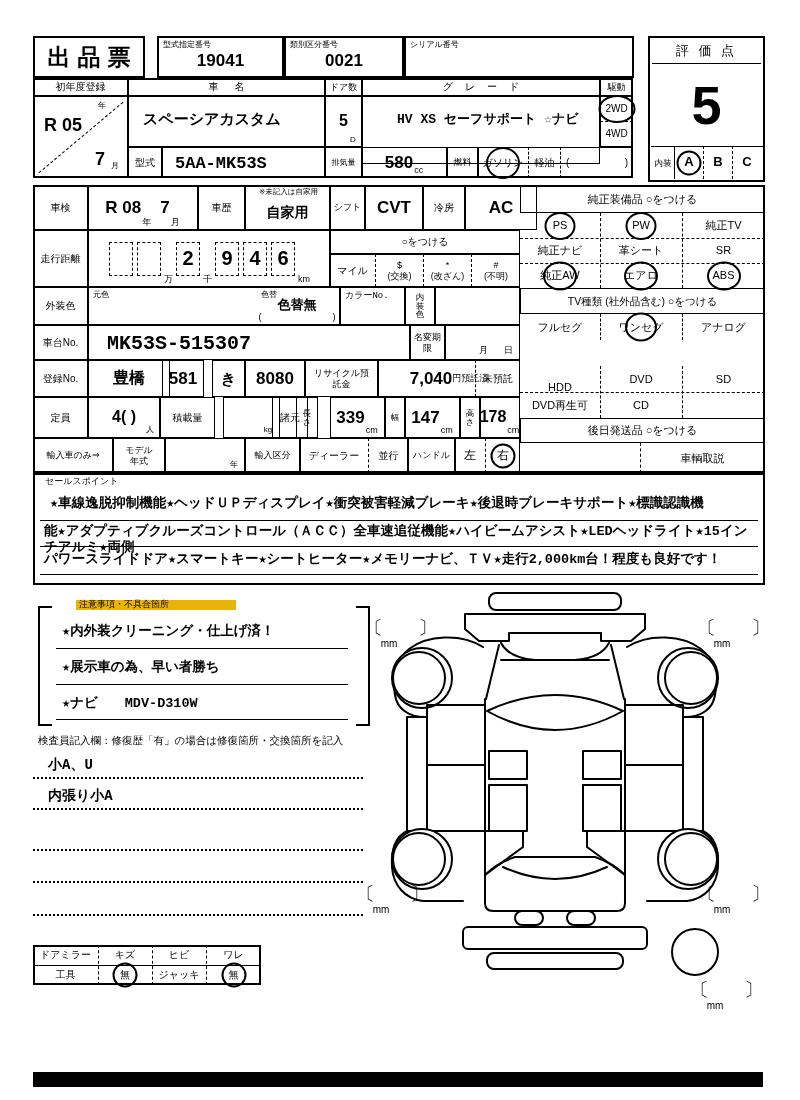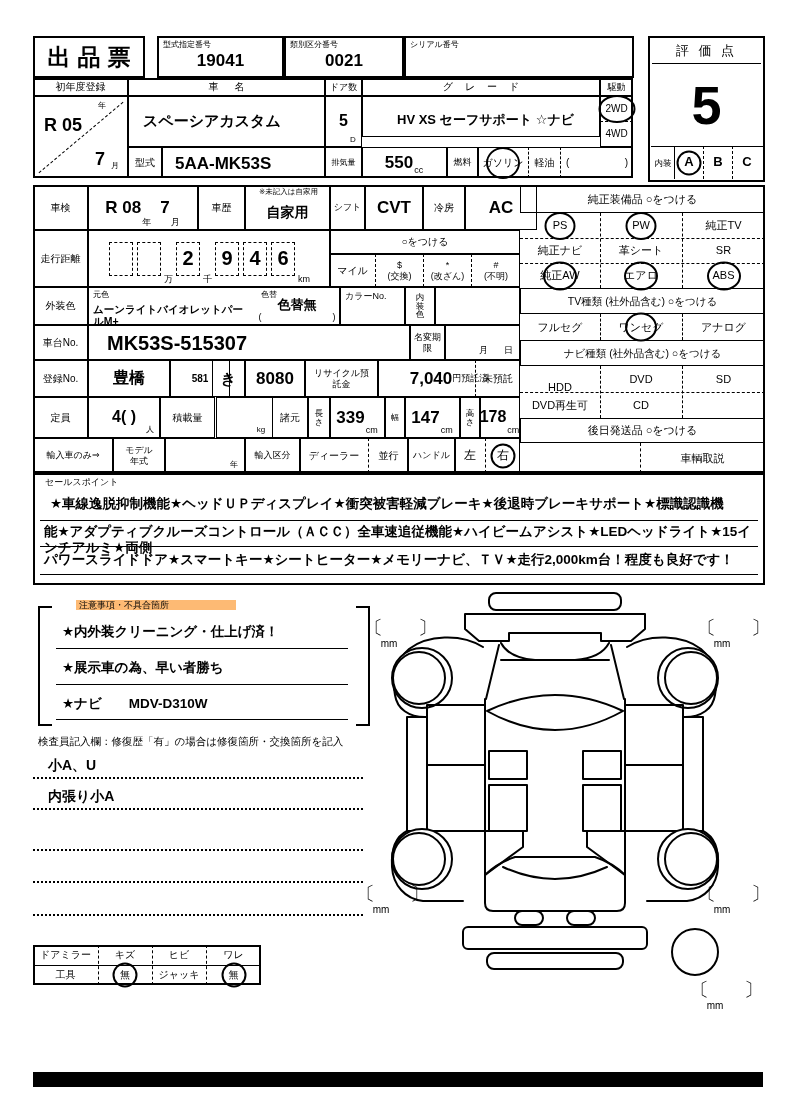--- a/index.html
+++ b/index.html
@@ -2,21 +2,21 @@
 <html><head>
 <meta charset="utf-8">
 <style>
   * { box-sizing: border-box; margin: 0; padding: 0; }
   html,body { background:#fff; }
   body { width:800px; height:1100px; position:relative; font-family:"Liberation Sans","DejaVu Sans",sans-serif; color:#000; }
   .page { position:absolute; left:0; top:0; width:800px; height:1100px; background:#fff; overflow:hidden; }
   .c  { position:absolute; border:1px solid #000; display:flex; align-items:center; justify-content:center; text-align:center; font-size:11px; line-height:1.15; }
   .n  { position:absolute; display:flex; align-items:center; justify-content:center; text-align:center; font-size:11px; line-height:1.15; }
   .ol { position:absolute; border:2.5px solid #000; pointer-events:none; }
-  .tl { justify-content:flex-start; align-items:flex-start; text-align:left; }
+  .tl { justify-content:flex-start; align-items:flex-start; text-align:left;font-family:Liberation Mono, monospace; }
   .v  { font-weight:bold; }
   .lbl{ font-size:10px; }
   .sm { font-size:9px; }
   .xs { font-size:8px; }
   .vert { width:14px; word-break:break-all; line-height:1.05; font-size:8.5px; }
   .vd { position:absolute; border-left:1px dashed #000; width:0; }
   .hd { position:absolute; border-top:1px dashed #000; height:0; }
   .hl { position:absolute; border-top:1.5px solid #000; height:0; }
   .dotline { position:absolute; border-top:2px dotted #000; height:0; }
   .circled::after { content:""; position:absolute; left:50%; top:50%; transform:translate(-50%,-50%);
@@ -77,30 +77,30 @@
     <span class="n v" style="left:56px;top:52px;width:20px;font-size:18px">7</span>
     <span class="n xs" style="left:74px;top:64px;width:14px">月</span>
     <span class="n" style="left:-8px;top:40px;width:110px;border-top:1.5px dashed #000;transform:rotate(-40deg)"></span>
   </div>
 
   <div class="c v tl" style="left:128px;top:96px;width:197px;height:51px;font-size:15px;padding:15px 0 0 14px">スペーシアカスタム</div>
   <div class="c" style="left:325px;top:96px;width:37px;height:51px">
     <span class="v" style="font-size:16px">5</span>
     <span class="n xs" style="right:3px;bottom:2px;left:auto;width:10px">D</span>
   </div>
-  <div class="c v tl" style="left:362px;top:96px;width:238px;height:41px;font-size:13px;padding:16px 0 12px 34px">HV XS セーフサポート ☆ナビ</div>
+  <div class="c v tl" style="left:362px;top:96px;width:238px;height:68px;font-size:13px;padding:16px 0 12px 34px">HV XS セーフサポート ☆ナビ</div>
 
   <div class="c lbl c-2wd circled" style="left:600px;top:96px;width:33px;height:26px;border-bottom:1px dashed #000">2WD</div>
   <div class="c lbl" style="left:600px;top:122px;width:33px;height:25px;border-top:0">4WD</div>
 
   <div class="c lbl" style="left:128px;top:147px;width:34px;height:31px">型式</div>
   <div class="c v tl" style="left:162px;top:147px;width:163px;height:31px;font-size:17px;padding:6px 0 0 12px">5AA-MK53S</div>
   <div class="c xs" style="left:325px;top:147px;width:37px;height:31px">排気量</div>
   <div class="c" style="left:362px;top:147px;width:85px;height:31px">
-    <span class="v" style="font-size:17px">550</span>
+    <span class="v" style="font-size:17px">580</span>
     <span class="unit">cc</span>
   </div>
   <div class="c sm" style="left:447px;top:147px;width:31px;height:31px">燃料</div>
   <div class="c" style="left:478px;top:147px;width:155px;height:31px"></div>
   <div class="n lbl c-gas circled" style="left:478px;top:147px;width:50px;height:31px">ガソリン</div>
   <div class="n lbl" style="left:528px;top:147px;width:32px;height:31px;border-left:1px dashed #000">軽油</div>
   <div class="n lbl" style="left:560px;top:147px;width:73px;height:31px;border-left:1px dashed #000;justify-content:space-between;padding:0 5px">
     <span>(</span>
     <span>)</span>
   </div>
@@ -147,21 +147,20 @@
     <span class="sm">(改ざん)</span>
   </div>
   <div class="n" style="left:471px;top:254px;width:49px;height:33px;border-left:1px dashed #000;flex-direction:column">
     <span class="sm">#</span>
     <span class="sm">(不明)</span>
   </div>
 
   <div class="c lbl" style="left:33px;top:287px;width:55px;height:38px">外装色</div>
   <div class="c" style="left:88px;top:287px;width:252px;height:38px">
     <span class="n xs tl" style="left:4px;top:2px;width:30px">元色</span>
-    <span class="n v tl" style="left:4px;top:15px;width:160px;font-size:10.5px">ムーンライトバイオレットパールM+</span>
     <span class="n xs tl" style="left:172px;top:2px;width:30px">色替</span>
     <span class="n v" style="left:178px;top:10px;width:60px;font-size:13px">色替無</span>
     <span class="n sm" style="left:166px;top:24px;width:10px">(</span>
     <span class="n sm" style="left:240px;top:24px;width:10px">)</span>
   </div>
   <div class="c sm tl" style="left:340px;top:287px;width:65px;height:38px;padding:3px 0 0 4px">カラーNo.</div>
   <div class="c" style="left:405px;top:287px;width:30px;height:38px">
     <span class="vert">内装色</span>
   </div>
   <div class="c" style="left:435px;top:287px;width:85px;height:38px"></div>
@@ -169,41 +168,41 @@
   <div class="c lbl" style="left:33px;top:325px;width:55px;height:35px">車台No.</div>
   <div class="c v tl" style="left:88px;top:325px;width:322px;height:35px;font-size:20px;padding:6px 2px 0 18px">MK53S-515307</div>
   <div class="c sm" style="left:410px;top:325px;width:35px;height:35px;padding:0 2px">名変期限</div>
   <div class="c" style="left:445px;top:325px;width:75px;height:35px;align-items:flex-end;justify-content:flex-end;padding:0 6px 4px 0">
     <span class="sm" style="margin-right:16px">月</span>
     <span class="sm">日</span>
   </div>
 
   <div class="c lbl" style="left:33px;top:360px;width:55px;height:37px">登録No.</div>
   <div class="c v" style="left:88px;top:360px;width:82px;height:37px;font-size:16px">豊橋</div>
-  <div class="c v" style="left:170px;top:360px;width:60px;height:37px;font-size:10px">581</div>
+  <div class="c v" style="left:162px;top:360px;width:42px;height:37px;font-size:17px">581</div>
   <div class="c v" style="left:212px;top:360px;width:33px;height:37px;font-size:15px">き</div>
   <div class="c v" style="left:245px;top:360px;width:60px;height:37px;font-size:17px">8080</div>
   <div class="c sm" style="left:305px;top:360px;width:73px;height:37px;padding:0 6px">リサイクル預託金</div>
   <div class="c" style="left:378px;top:360px;width:142px;height:37px">
     <span class="v" style="font-size:17px">7,040</span>
     <span class="sm">円預託済</span>
   </div>
   <div class="n lbl" style="left:475px;top:360px;width:45px;height:37px;border-left:1px dashed #000">未預託</div>
 
   <div class="c lbl" style="left:33px;top:397px;width:55px;height:41px">定員</div>
   <div class="c" style="left:88px;top:397px;width:72px;height:41px">
     <span class="v" style="font-size:16px">4(  )</span>
     <span class="n xs" style="right:4px;bottom:3px;left:auto;width:10px">人</span>
   </div>
   <div class="c lbl" style="left:160px;top:397px;width:55px;height:41px">積載量</div>
-  <div class="c" style="left:216px;top:397px;width:57px;height:41px">
+  <div class="c" style="left:223px;top:397px;width:57px;height:41px">
     <span class="n xs" style="right:4px;bottom:3px;left:auto;width:14px">kg</span>
   </div>
   <div class="c lbl" style="left:272px;top:397px;width:36px;height:41px">諸元</div>
-  <div class="c" style="left:308px;top:397px;width:22px;height:41px">
+  <div class="c" style="left:296px;top:397px;width:22px;height:41px">
       <span class="vert">長さ</span>
     </div>
   <div class="c" style="left:330px;top:397px;width:55px;height:41px">
     <span class="v" style="font-size:17px">339</span>
     <span class="unit">cm</span>
   </div>
   <div class="c xs" style="left:385px;top:397px;width:20px;height:41px">幅</div>
   <div class="c" style="left:405px;top:397px;width:55px;height:41px">
     <span class="v" style="font-size:17px">147</span>
     <span class="unit">cm</span>
@@ -245,21 +244,20 @@
   <div class="hd" style="left:520px;top:238px;width:245px"></div>
   <div class="hd" style="left:520px;top:263px;width:245px"></div>
 
   <div class="c" style="left:520px;top:288px;width:245px;height:26px;font-size:10.5px">TV種類 (社外品含む) ○をつける</div>
   <div class="n" style="left:520px;top:314px;width:80px;height:26px">フルセグ</div>
   <div class="n c-one circled" style="left:600px;top:314px;width:82px;height:26px">ワンセグ</div>
   <div class="n" style="left:682px;top:314px;width:83px;height:26px">アナログ</div>
   <div class="vd" style="left:600px;top:314px;height:26px"></div>
   <div class="vd" style="left:682px;top:314px;height:26px"></div>
 
-  <div class="c" style="left:520px;top:340px;width:245px;height:26px;font-size:10.5px">ナビ種類 (社外品含む) ○をつける</div>
   <div class="n" style="left:520px;top:374px;width:80px;height:26px">HDD</div>
   <div class="n" style="left:600px;top:366px;width:82px;height:26px">DVD</div>
   <div class="n" style="left:682px;top:366px;width:83px;height:26px">SD</div>
   <div class="n" style="left:520px;top:392px;width:80px;height:26px">DVD再生可</div>
   <div class="n" style="left:600px;top:392px;width:82px;height:26px">CD</div>
   <div class="vd" style="left:600px;top:366px;height:52px"></div>
   <div class="vd" style="left:682px;top:366px;height:52px"></div>
   <div class="hd" style="left:520px;top:392px;width:245px"></div>
 
   <div class="c" style="left:520px;top:418px;width:245px;height:25px;font-size:11px">後日発送品 ○をつける</div>
@@ -272,21 +270,21 @@
   <div class="n sm tl" style="left:45px;top:477px;width:120px">セールスポイント</div>
   <div class="n v tl" style="left:50px;top:496px;width:705px;font-size:13.5px">★車線逸脱抑制機能★ヘッドＵＰディスプレイ★衝突被害軽減ブレーキ★後退時ブレーキサポート★標識認識機</div>
   <div class="hl" style="left:40px;top:520px;width:718px;border-top-width:1px"></div>
   <div class="n v tl" style="left:44px;top:524px;width:712px;font-size:13.5px">能★アダプティブクルーズコントロール（ＡＣＣ）全車速追従機能★ハイビームアシスト★LEDヘッドライト★15インチアルミ★両側</div>
   <div class="hl" style="left:40px;top:546px;width:718px;border-top-width:1px"></div>
   <div class="n v tl" style="left:44px;top:552px;width:712px;font-size:13.5px">パワースライドドア★スマートキー★シートヒーター★メモリーナビ、ＴＶ★走行2,000km台！程度も良好です！</div>
   <div class="hl" style="left:40px;top:574px;width:718px;border-top-width:1px"></div>
 
   <div class="n" style="left:38px;top:606px;width:14px;height:120px;border-left:2px solid #000;border-top:2px solid #000;border-bottom:2px solid #000"></div>
   <div class="n" style="left:356px;top:606px;width:14px;height:120px;border-right:2px solid #000;border-top:2px solid #000;border-bottom:2px solid #000"></div>
-  <div class="n sm tl" style="left:76px;top:600px;width:160px;background:#fdba74;padding:0 3px">注意事項・不具合箇所</div>
+  <div class="n sm tl" style="left:76px;top:600px;width:160px;background:#eab308;padding:0 3px">注意事項・不具合箇所</div>
   <div class="n v tl" style="left:62px;top:624px;width:280px;font-size:13.5px">★内外装クリーニング・仕上げ済！</div>
   <div class="hl" style="left:56px;top:648px;width:292px"></div>
   <div class="n v tl" style="left:62px;top:660px;width:280px;font-size:13.5px">★展示車の為、早い者勝ち</div>
   <div class="hl" style="left:56px;top:684px;width:292px"></div>
   <div class="n v tl" style="left:62px;top:696px;width:280px;font-size:13.5px">★ナビ　　MDV-D310W</div>
   <div class="hl" style="left:56px;top:719px;width:292px"></div>
 
   <div class="n tl" style="left:38px;top:735px;width:340px;font-size:10.5px">検査員記入欄：修復歴「有」の場合は修復箇所・交換箇所を記入</div>
   <div class="n v tl" style="left:48px;top:757px;width:200px;font-size:14px">小A、U</div>
   <div class="dotline" style="left:33px;top:777px;width:330px"></div>

